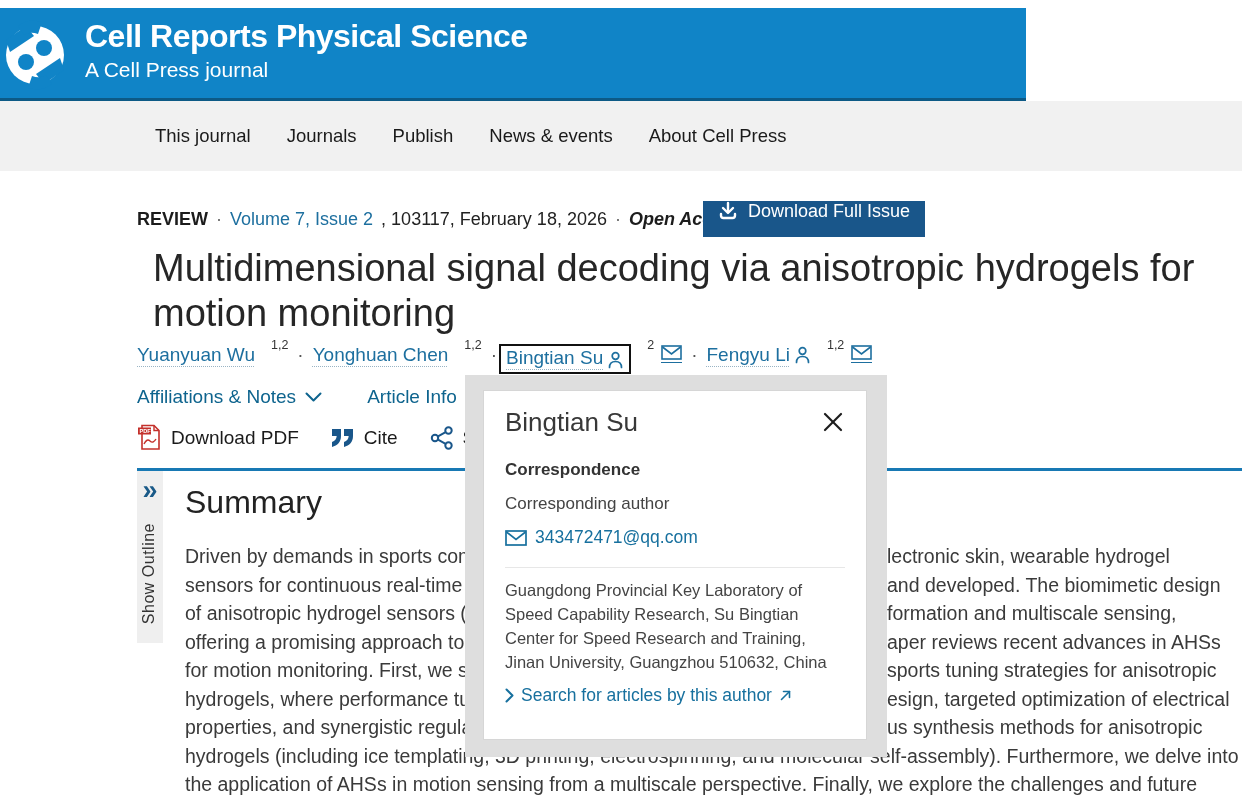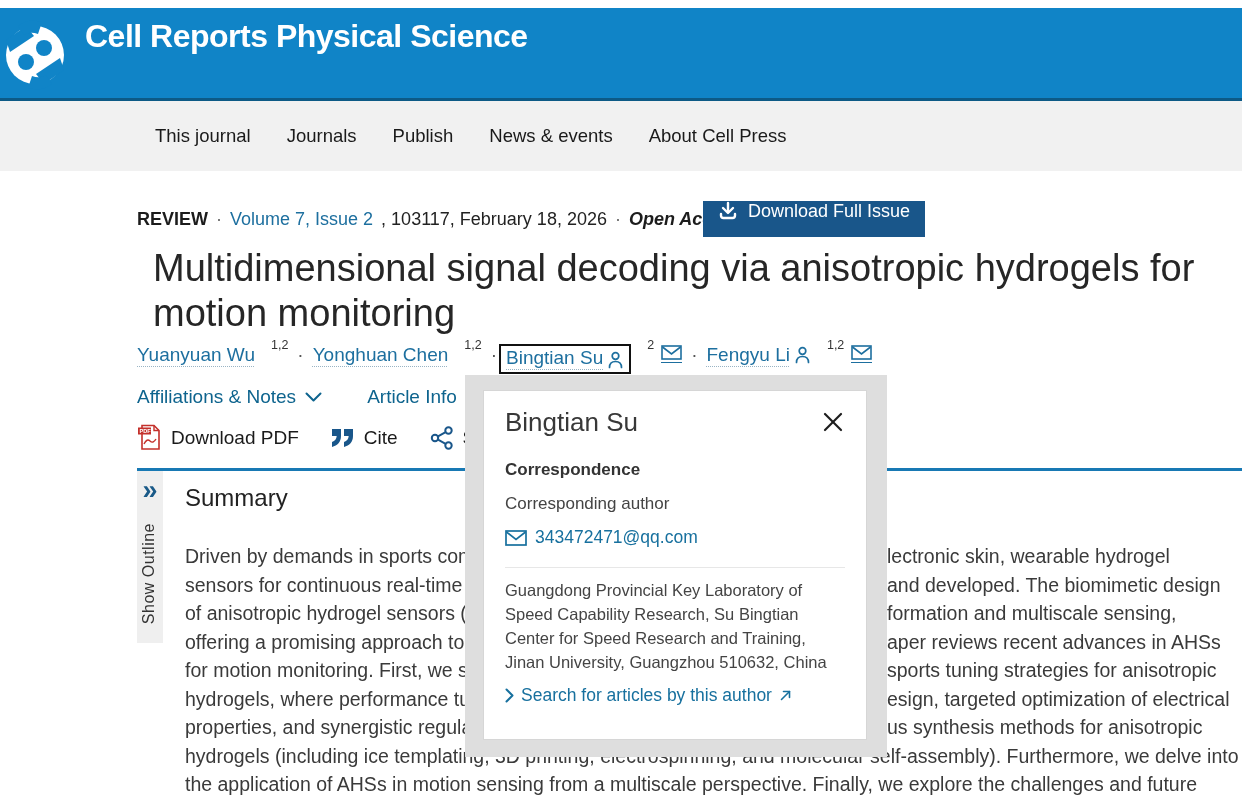--- a/index.html
+++ b/index.html
@@ -1,21 +1,21 @@
 <!DOCTYPE html>
 <html><head>
 <meta charset="utf-8">
 <style>
   * { margin:0; padding:0; box-sizing:border-box; }
   html,body { background:#fff; }
   body { font-family:"Liberation Sans", sans-serif; color:#222; }
   .page { position:relative; width:1242px; height:798px; background:#fff; overflow:hidden; }
 
   
-  .masthead { position:absolute; left:0; top:8px; width:1242px; height:93px;
+  .masthead { position:absolute; left:0; top:8px; width:1026px; height:93px;
               background:#1084c7; border-bottom:3px solid #0d5a86; }
   .logo { position:absolute; left:4px; top:4px; }
   .mast-title { position:absolute; left:85px; top:10px; color:#fff; font-size:32px; font-weight:700; letter-spacing:-0.5px; }
   .mast-sub { position:absolute; left:85px; top:50px; color:#fff; font-size:21px; font-weight:400; }
 
   
   .nav { position:absolute; left:0; top:101px; width:1242px; height:70px; background:#f1f1f1;
          display:flex; align-items:center; padding-left:155px; gap:36px; }
   .nav-item { font-size:18.5px; color:#1a1a1a; cursor:pointer; white-space:nowrap; }
 
@@ -55,21 +55,21 @@
   .rule { position:absolute; left:137px; top:468px; width:1105px; height:3px; background:#1879b4; }
 
   
   .outline-strip { position:absolute; left:137px; top:471px; width:26px; height:172px; background:#efefef; }
   .outline-chevrons { position:absolute; left:1px; top:6px; width:24px; text-align:center;
                       color:#1a5a88; font-size:27px; font-weight:700; cursor:pointer; line-height:1; }
   .outline-label { position:absolute; left:3px; top:52px; writing-mode:vertical-rl; transform:rotate(180deg);
                    font-size:16px; color:#333; letter-spacing:0.5px; }
 
   
-  .summary-heading { position:absolute; left:185px; top:484px; font-size:24px; font-weight:400; color:#222; }
+  .summary-heading { position:absolute; left:185px; top:484px; font-size:32px; font-weight:400; color:#222; }
   .summary-body { position:absolute; left:185px; top:545px; width:1057px; font-size:19.5px; color:#3a3a3a; }
   .sline { position:relative; height:28.5px; white-space:nowrap; }
   .sline .rfrag { position:absolute; left:702px; top:0; }
 
   
   .popup { position:absolute; left:465px; top:375px; width:422px; height:382px; background:#dedede; z-index:10; }
   .popup-card { position:absolute; left:18px; top:15px; width:384px; height:350px; background:#fff;
                 border:1px solid #d6d6d6; padding:16px 21px; }
   .popup-name { font-size:26px; color:#383838; }
   .popup-close { position:absolute; right:18px; top:18px; width:26px; height:26px; background:none; border:none; cursor:pointer; }
@@ -95,20 +95,21 @@
         <circle cx="31" cy="43" r="29" fill="#ffffff"></circle>
         <circle cx="22" cy="50" r="8" fill="#1084c7"></circle>
         <circle cx="40" cy="36" r="8" fill="#1084c7"></circle>
         <path d="M2 28 L22 14 L30 24 L6 40 Z" fill="#1084c7"></path>
         <path d="M60 58 L40 72 L32 62 L56 46 Z" fill="#1084c7"></path>
         <path d="M14 14 q10 -8 24 -4 l-4 12 q-8 -3 -14 1 Z" fill="#1084c7"></path>
         <path d="M48 72 q-10 8 -24 4 l4 -12 q8 3 14 -1 Z" fill="#1084c7"></path>
       </svg>
     </span>
     <div class="mast-title">Cell Reports Physical Science</div>
+    <div class="mast-sub">A Cell Press journal</div>
   </div>
 
   <div class="nav">
     <span class="nav-item">This journal</span>
     <span class="nav-item">Journals</span>
     <span class="nav-item">Publish</span>
     <span class="nav-item">News &amp; events</span>
     <span class="nav-item">About Cell Press</span>
   </div>
 

